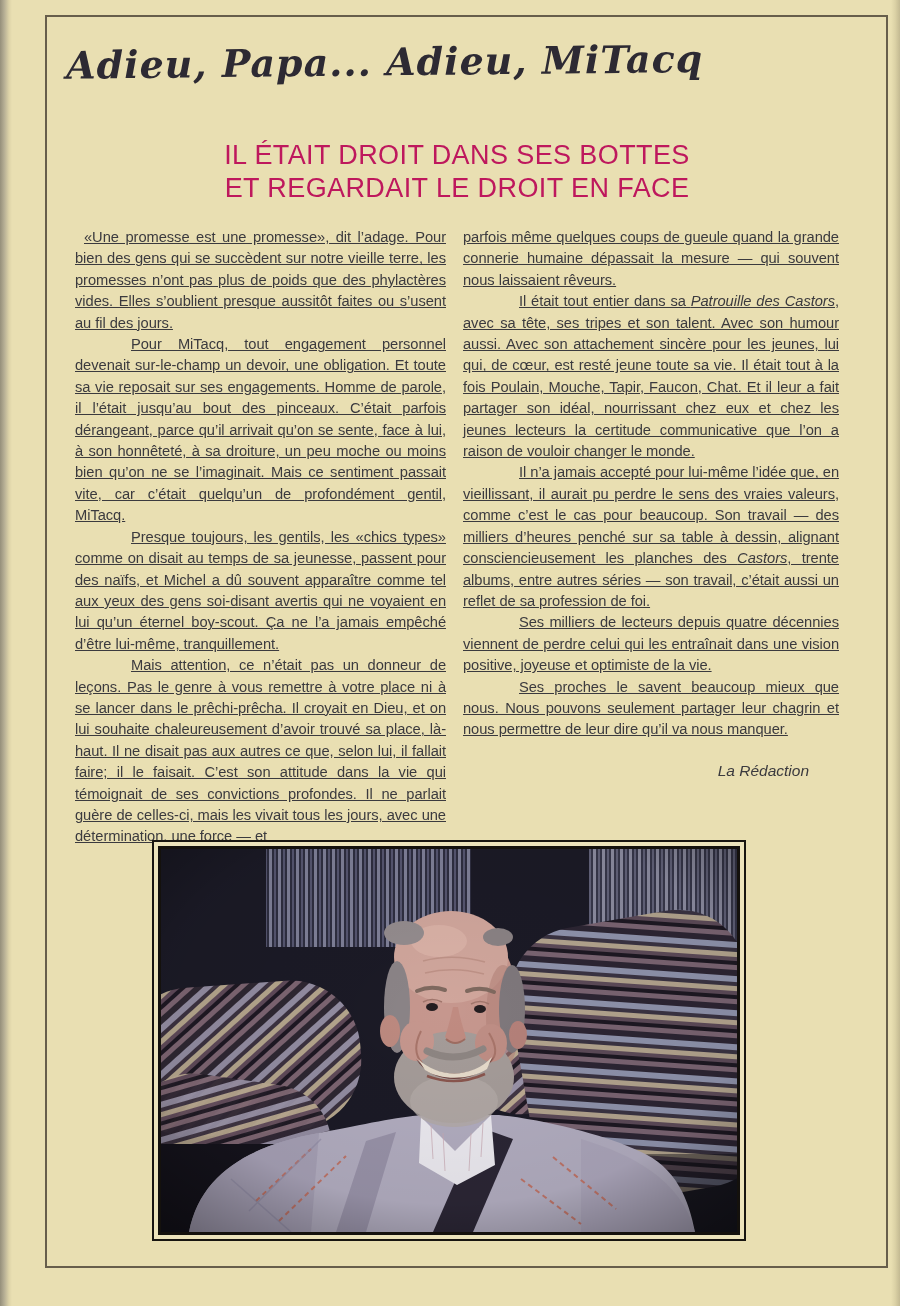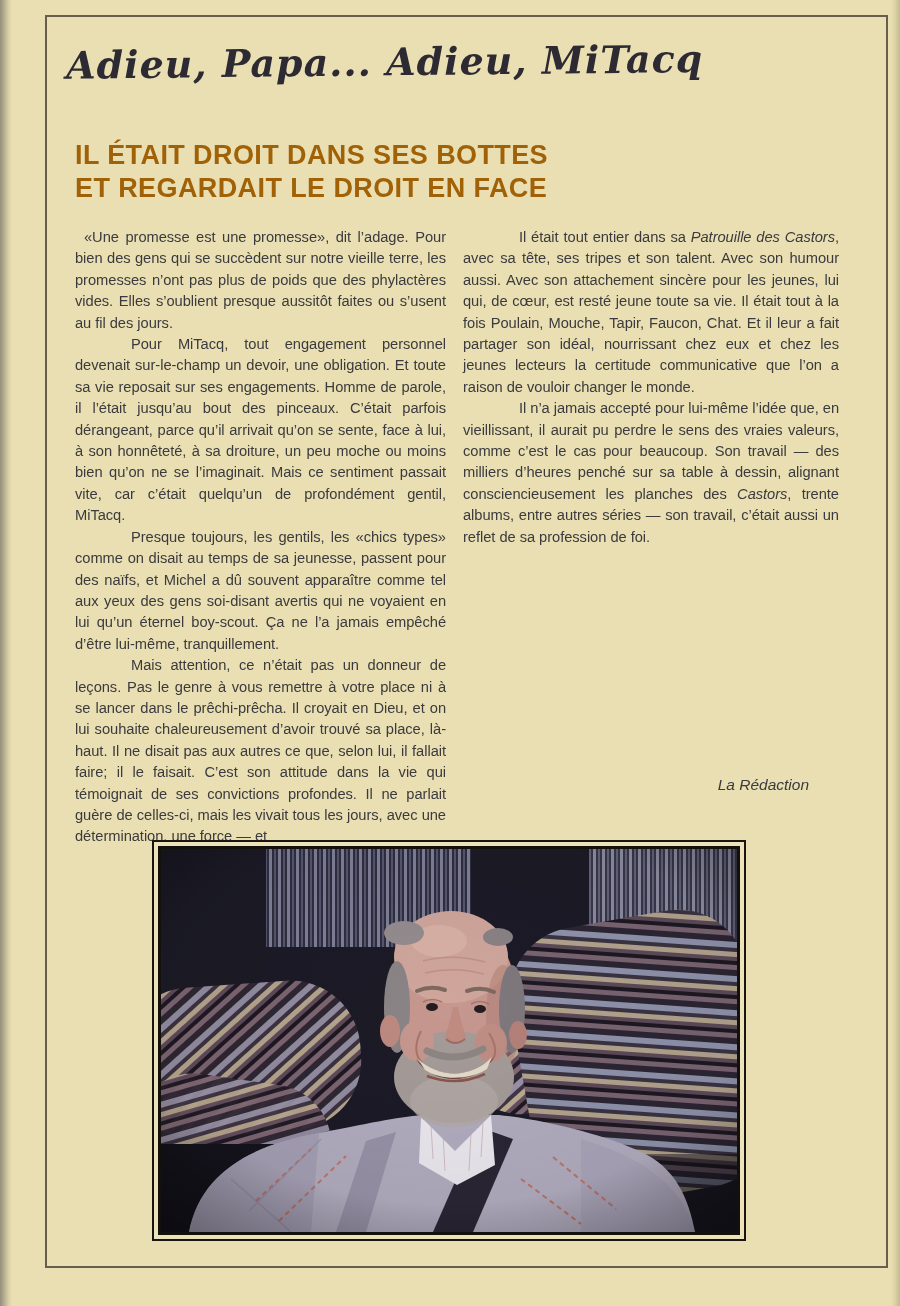--- a/index.html
+++ b/index.html
@@ -17,38 +17,38 @@
     position:absolute;left:45px;top:15px;width:843px;height:1253px;
     box-sizing:border-box;border:2px solid rgba(80,72,56,.85);
   }
   .script-title{
     position:absolute;left:66px;top:40px;width:520px;
     font-family:"DejaVu Serif", serif;
     font-style:italic;font-weight:bold;font-size:38px;color:#2d2a33;
     transform:rotate(-0.6deg);letter-spacing:1px;white-space:nowrap;
   }
   .headline{
-    position:absolute;left:75px;top:139px;width:764px;
-    font-weight:bold;font-size:27px;line-height:33px;letter-spacing:.4px;color:#a16207;
+    position:absolute;left:75px;top:139px;width:764px;text-align:center;
+    font-weight:normal;font-size:27px;line-height:33px;letter-spacing:.4px;color:#be185d;
   }
   .col{
     position:absolute;top:227px;font-size:14.7px;line-height:21.4px;
     color:#3b3a3e;text-align:justify;letter-spacing:-.05px;
   }
   .col-left{left:75px;width:371px;}
   .col-right{left:463px;width:376px;}
-  .col p{margin:0;}
+  .col p{margin:0;text-decoration:underline;}
   .indent-large{text-indent:56px;}
   .indent-small{text-indent:9px;}
   .indent-none{text-indent:0;}
   .it{font-style:italic;margin-top:16px;}
   .signature{
     position:absolute;left:463px;top:762px;width:360px;
     text-align:right;padding-right:14px;box-sizing:border-box;
-    font-style:italic;font-size:15.5px;color:#3b3a3e;margin-top:14px;
+    font-style:italic;font-size:15.5px;color:#3b3a3e;
   }
   .photo-frame{
     position:absolute;left:152px;top:840px;width:594px;height:401px;
     box-sizing:border-box;border:2px solid #181510;padding:4px;background:#ece3bb;
   }
   .photo-inner{
     width:100%;height:100%;box-sizing:border-box;border:3px solid #14110d;
     background:#1b1a26;overflow:hidden;
   }
   .photo-inner svg{display:block;width:100%;height:100%;}
@@ -67,22 +67,25 @@
   <div>ET REGARDAIT LE DROIT EN FACE</div>
 </div>
 
 <div class="col col-left">
     <p class="para indent-small"><span>«Une promesse est une promesse», dit l’adage. Pour bien des gens qui se succèdent sur notre vieille terre, les promesses n’ont pas plus de poids que des phylactères vides. Elles s’oublient presque aussitôt faites ou s’usent au fil des jours.</span></p>
     <p class="para indent-large"><span>Pour MiTacq, tout engagement personnel devenait sur-le-champ un devoir, une obligation. Et toute sa vie reposait sur ses engagements. Homme de parole, il l’était jusqu’au bout des pinceaux. C’était parfois dérangeant, parce qu’il arrivait qu’on se sente, face à lui, à son honnêteté, à sa droiture, un peu moche ou moins bien qu’on ne se l’imaginait. Mais ce sentiment passait vite, car c’était quelqu’un de profondément gentil, MiTacq.</span></p>
     <p class="para indent-large"><span>Presque toujours, les gentils, les «chics types» comme on disait au temps de sa jeunesse, passent pour des naïfs, et Michel a dû souvent apparaître comme tel aux yeux des gens soi-disant avertis qui ne voyaient en lui qu’un éternel boy-scout. Ça ne l’a jamais empêché d’être lui-même, tranquillement.</span></p>
     <p class="para indent-large"><span>Mais attention, ce n’était pas un donneur de leçons. Pas le genre à vous remettre à votre place ni à se lancer dans le prêchi-prêcha. Il croyait en Dieu, et on lui souhaite chaleureusement d’avoir trouvé sa place, là-haut. Il ne disait pas aux autres ce que, selon lui, il fallait faire; il le faisait. C’est son attitude dans la vie qui témoignait de ses convictions profondes. Il ne parlait guère de celles-ci, mais les vivait tous les jours, avec une détermination, une force — et</span></p>
   </div>
 <div class="col col-right">
+    <p class="para indent-none"><span>parfois même quelques coups de gueule quand la grande connerie humaine dépassait la mesure — qui souvent nous laissaient rêveurs.</span></p>
     <p class="para indent-large"><span>Il était tout entier dans sa </span><span class="it">Patrouille des Castors</span><span>, avec sa tête, ses tripes et son talent. Avec son humour aussi. Avec son attachement sincère pour les jeunes, lui qui, de cœur, est resté jeune toute sa vie. Il était tout à la fois Poulain, Mouche, Tapir, Faucon, Chat. Et il leur a fait partager son idéal, nourrissant chez eux et chez les jeunes lecteurs la certitude communicative que l’on a raison de vouloir changer le monde.</span></p>
     <p class="para indent-large"><span>Il n’a jamais accepté pour lui-même l’idée que, en vieillissant, il aurait pu perdre le sens des vraies valeurs, comme c’est le cas pour beaucoup. Son travail — des milliers d’heures penché sur sa table à dessin, alignant consciencieusement les planches des </span><span class="it">Castors</span><span>, trente albums, entre autres séries — son travail, c’était aussi un reflet de sa profession de foi.</span></p>
+    <p class="para indent-large"><span>Ses milliers de lecteurs depuis quatre décennies viennent de perdre celui qui les entraînait dans une vision positive, joyeuse et optimiste de la vie.</span></p>
+    <p class="para indent-large"><span>Ses proches le savent beaucoup mieux que nous. Nous pouvons seulement partager leur chagrin et nous permettre de leur dire qu’il va nous manquer.</span></p>
   </div>
 
 <div class="signature">La Rédaction</div>
 
 <div class="photo-frame" title="Photographie couleur de MiTacq : homme souriant au crâne dégarni et à la barbe grise, portant un gilet clair sur une chemise blanche, assis devant des coussins de canapé rayés">
   <div class="photo-inner">
     <svg viewBox="0 0 576 383" preserveAspectRatio="none" xmlns="http://www.w3.org/2000/svg" role="img">
       <defs>
         <pattern id="curtain" width="9" height="9" patternUnits="userSpaceOnUse">
           <rect width="9" height="9" fill="#2e2e40"></rect>

